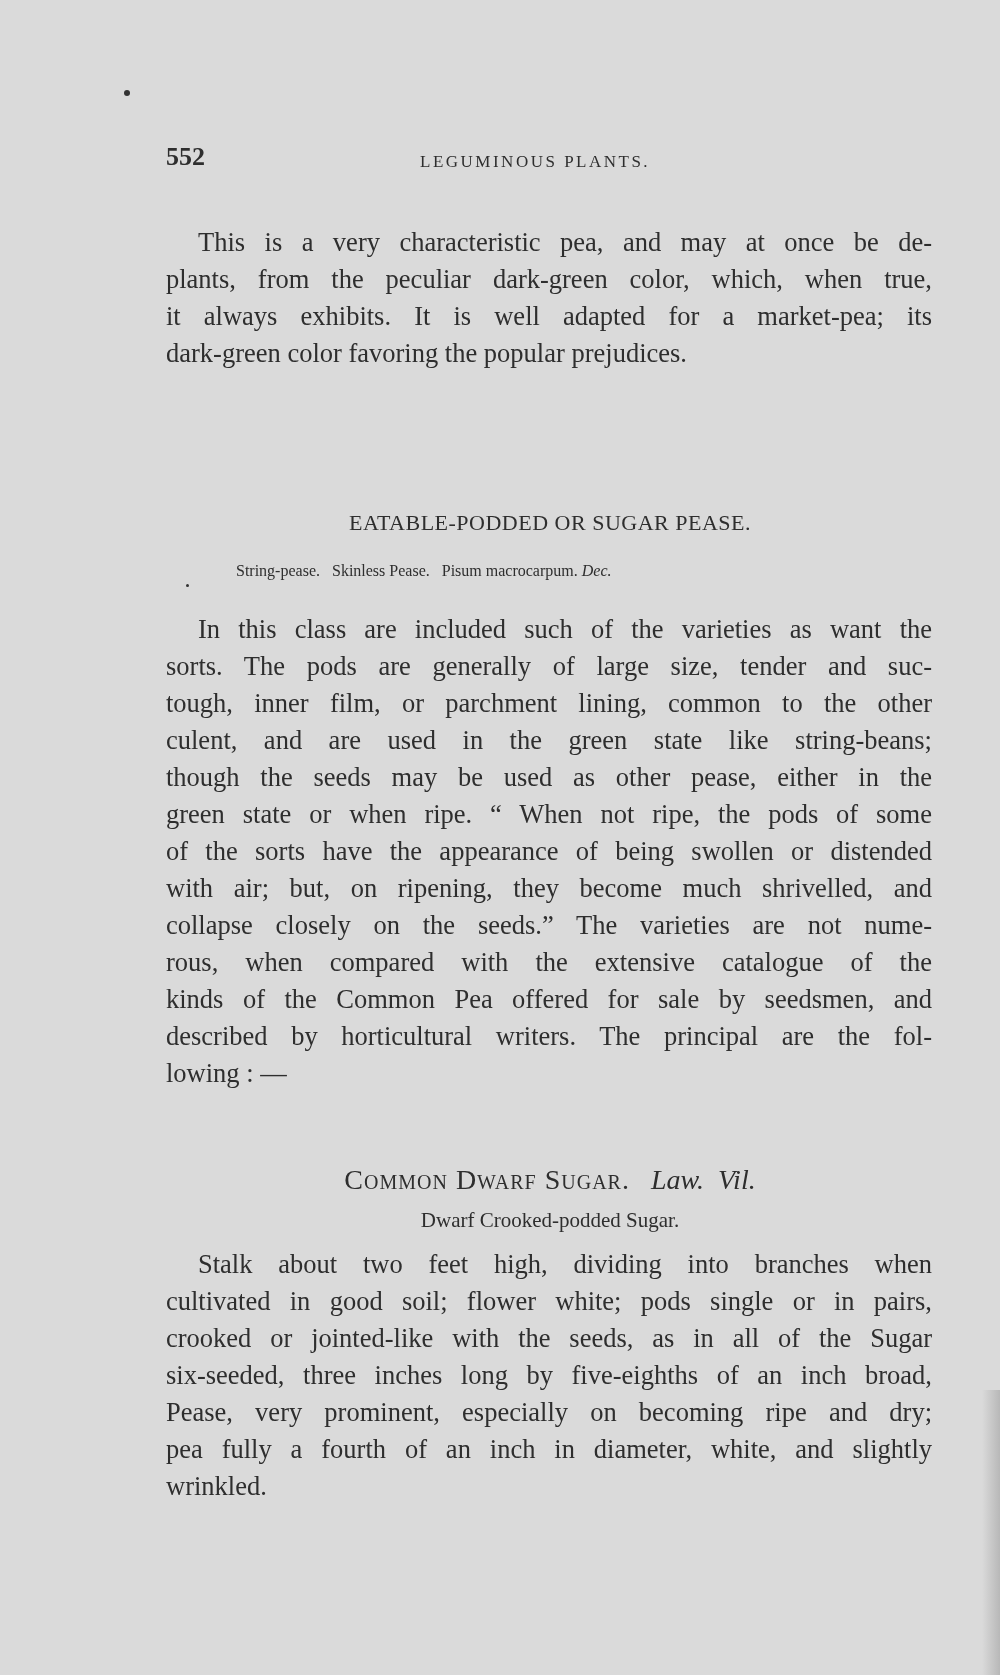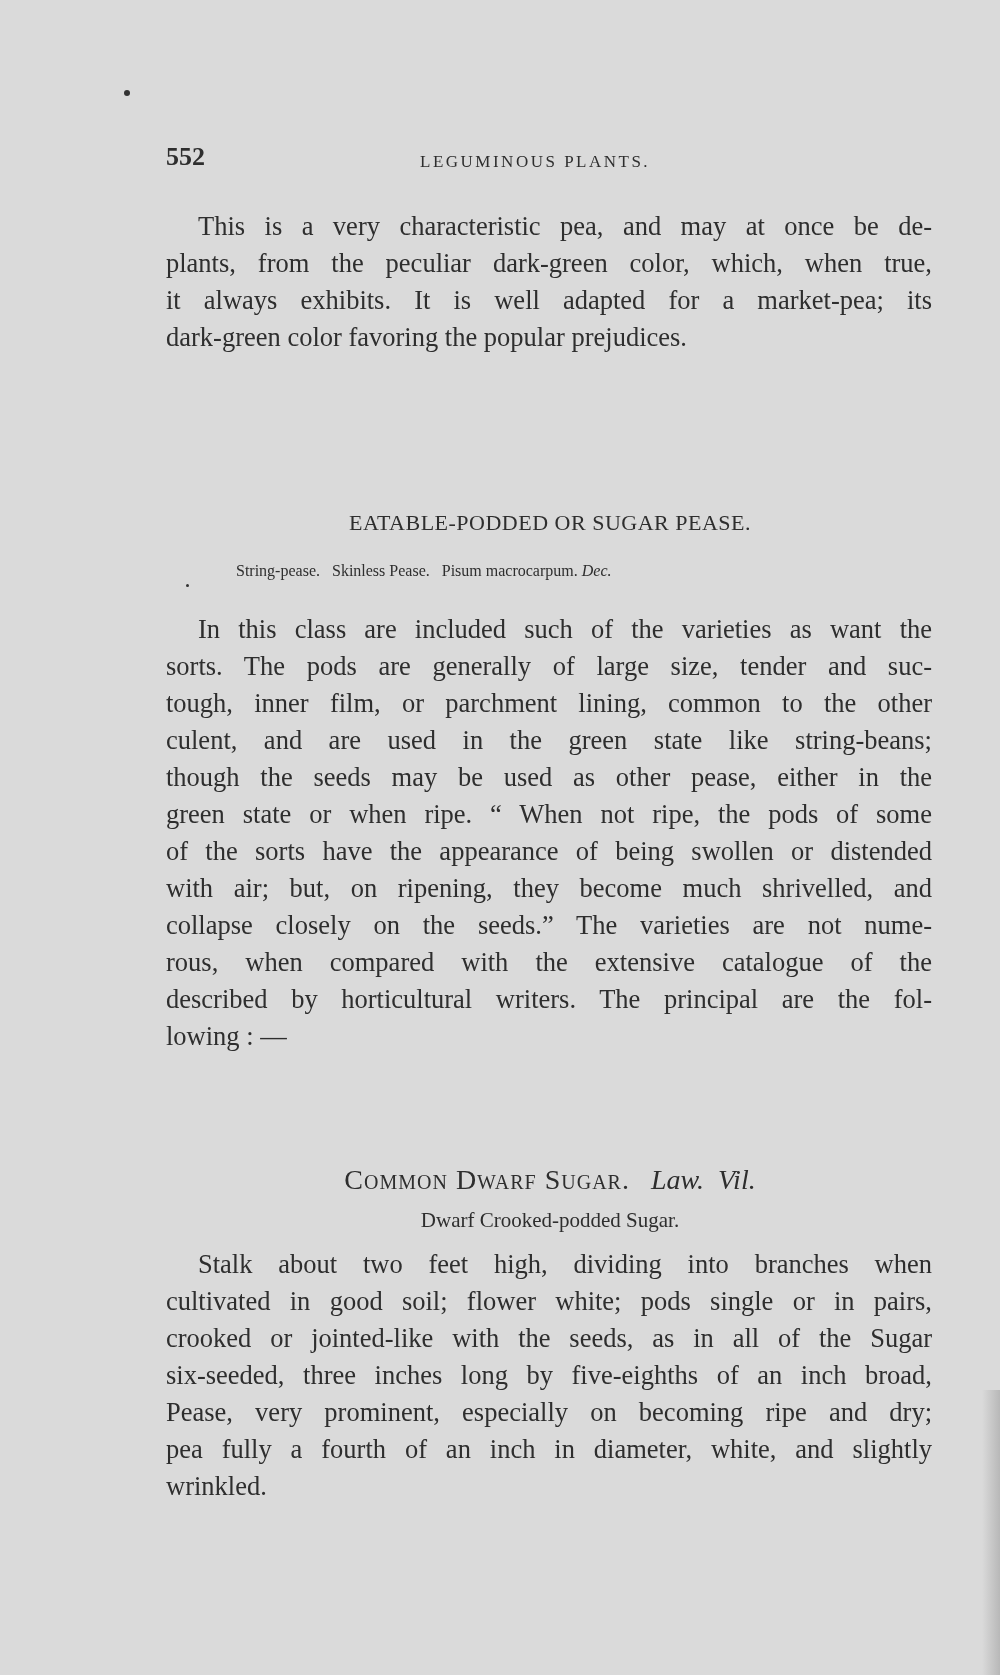--- a/index.html
+++ b/index.html
@@ -21,21 +21,21 @@
   .edge{position:absolute;right:0;top:1390px;width:18px;height:285px;background:linear-gradient(to right,#dadada,#b8b8b8);}
 </style>
 </head>
 <body>
 
 <div class="dot" style="left:124px;top:90px;"></div>
 
 <div class="abs pageno">552</div>
 <div class="abs runhead">LEGUMINOUS PLANTS.</div>
 
-<div class="para" style="top:208px;">
+<div class="para" style="top:224px;">
   <span class="ln ind">This is a very characteristic pea, and may at once be de-</span>
   <span class="ln">plants, from the peculiar dark-green color, which, when true,</span>
   <span class="ln">it always exhibits.  It is well adapted for a market-pea; its</span>
   <span class="ln last">dark-green color favoring the popular prejudices.</span>
 </div>
 
 <div class="abs h1">EATABLE-PODDED OR SUGAR PEASE.</div>
 <div class="abs syn">
   <span style="white-space:pre;">String-pease.   Skinless Pease.   Pisum macrocarpum.</span>
   <i>Dec.</i>
@@ -46,20 +46,21 @@
   <span class="ln ind">In this class are included such of the varieties as want the</span>
   <span class="ln">sorts.  The pods are generally of large size, tender and suc-</span>
   <span class="ln">tough, inner film, or parchment lining, common to the other</span>
   <span class="ln">culent, and are used in the green state like string-beans;</span>
   <span class="ln">though the seeds may be used as other pease, either in the</span>
   <span class="ln">green state or when ripe.  “ When not ripe, the pods of some</span>
   <span class="ln">of the sorts have the appearance of being swollen or distended</span>
   <span class="ln">with air; but, on ripening, they become much shrivelled, and</span>
   <span class="ln">collapse closely on the seeds.”  The varieties are not nume-</span>
   <span class="ln">rous, when compared with the extensive catalogue of the</span>
+  <span class="ln">kinds of the Common Pea offered for sale by seedsmen, and</span>
   <span class="ln">described by horticultural writers.  The principal are the fol-</span>
   <span class="ln last">lowing : —</span>
 </div>
 
 <div class="abs h2">
   <span class="sc">Common Dwarf Sugar.</span>
   <i style="white-space:pre;">Law.  Vil.</i>
 </div>
 <div class="abs syn2">Dwarf Crooked-podded Sugar.</div>
 

